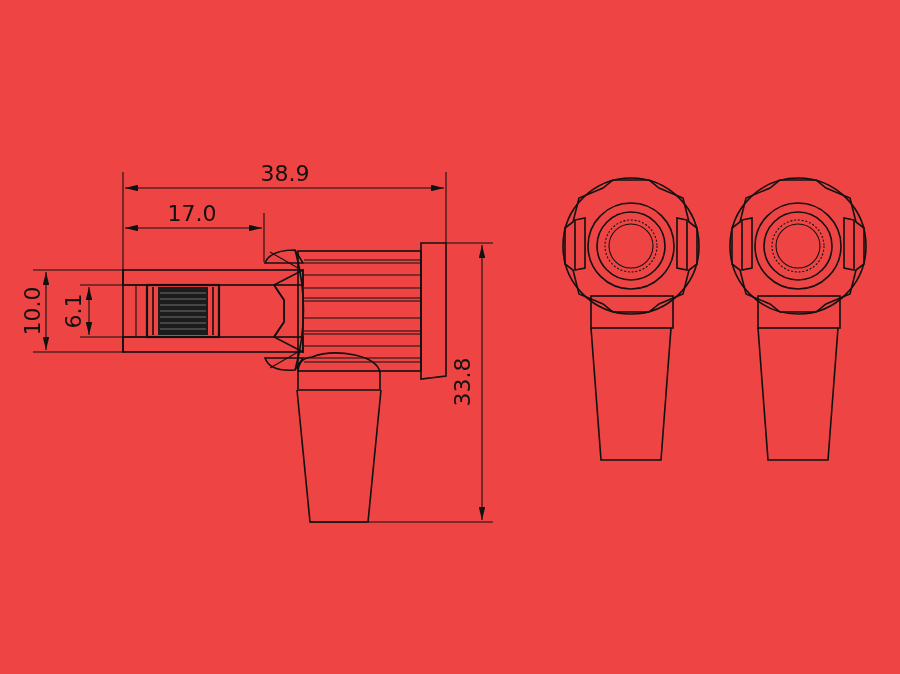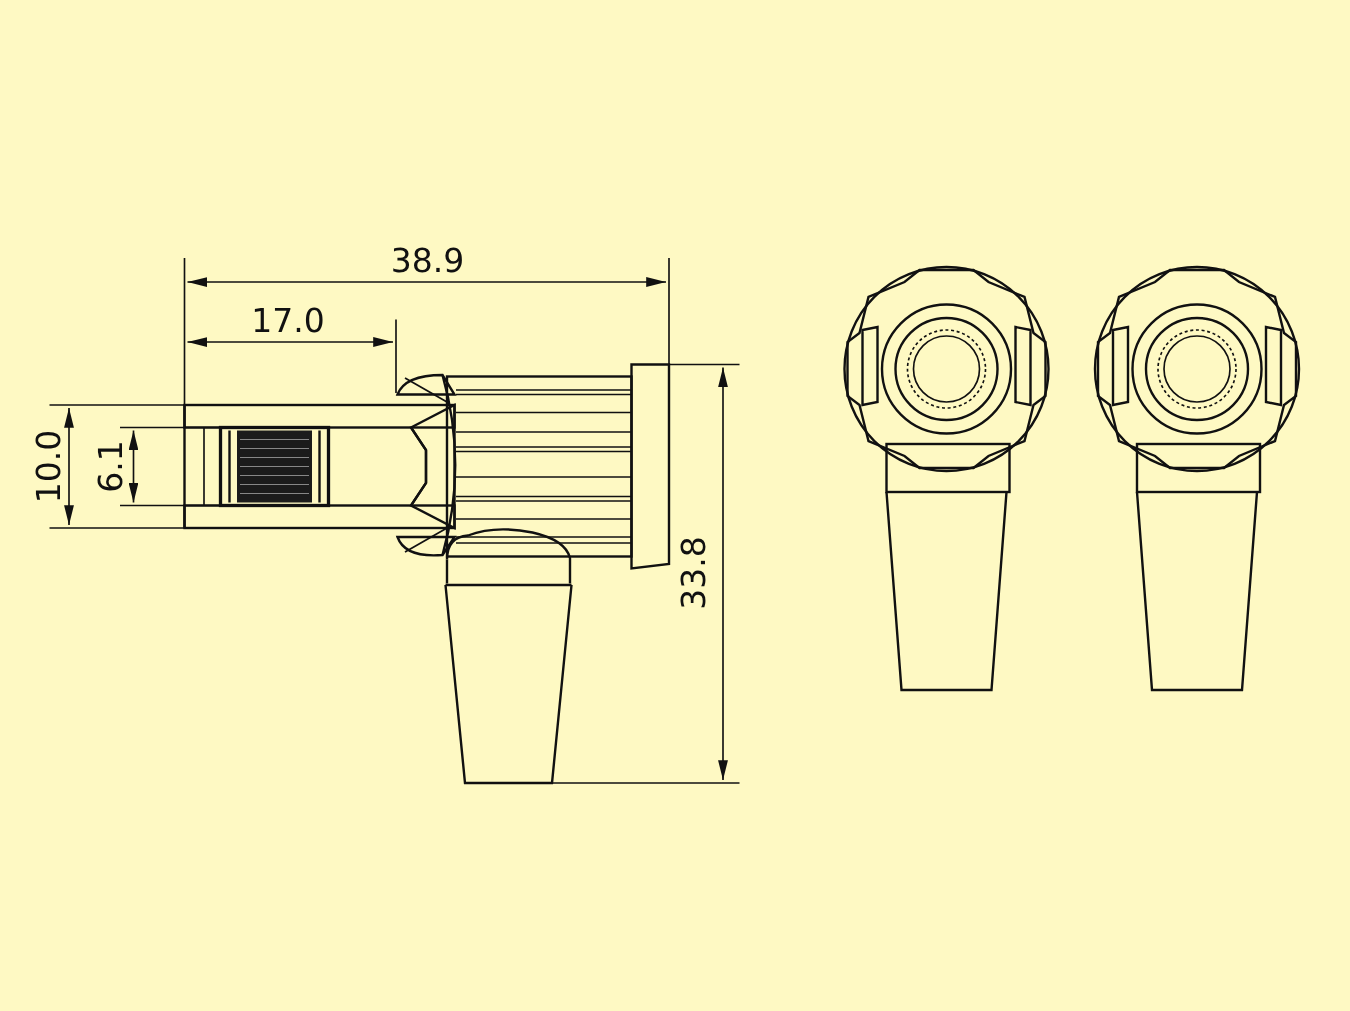--- a/index.html
+++ b/index.html
@@ -1,16 +1,16 @@
 <!DOCTYPE html>
 <html><head>
 <meta charset="utf-8">
 <style>
   html,body{margin:0;padding:0;background:#ffffff;}
-  .canvas{position:relative;width:900px;height:674px;background:#fef9c3;overflow:hidden;}
+  .canvas{position:relative;width:900px;height:674px;background:#ef4444;overflow:hidden;}
   svg{position:absolute;left:0;top:0;}
   .dim-text{font-family:"DejaVu Sans",sans-serif;font-size:22px;fill:#111111;}
   .ln{stroke:#111;stroke-width:1.6;fill:none;}
   .thick{stroke:#111;stroke-width:2.2;fill:none;}
   .thin{stroke:#111;stroke-width:1.1;fill:none;}
 </style>
 </head>
 <body>
 
 <div class="canvas">

